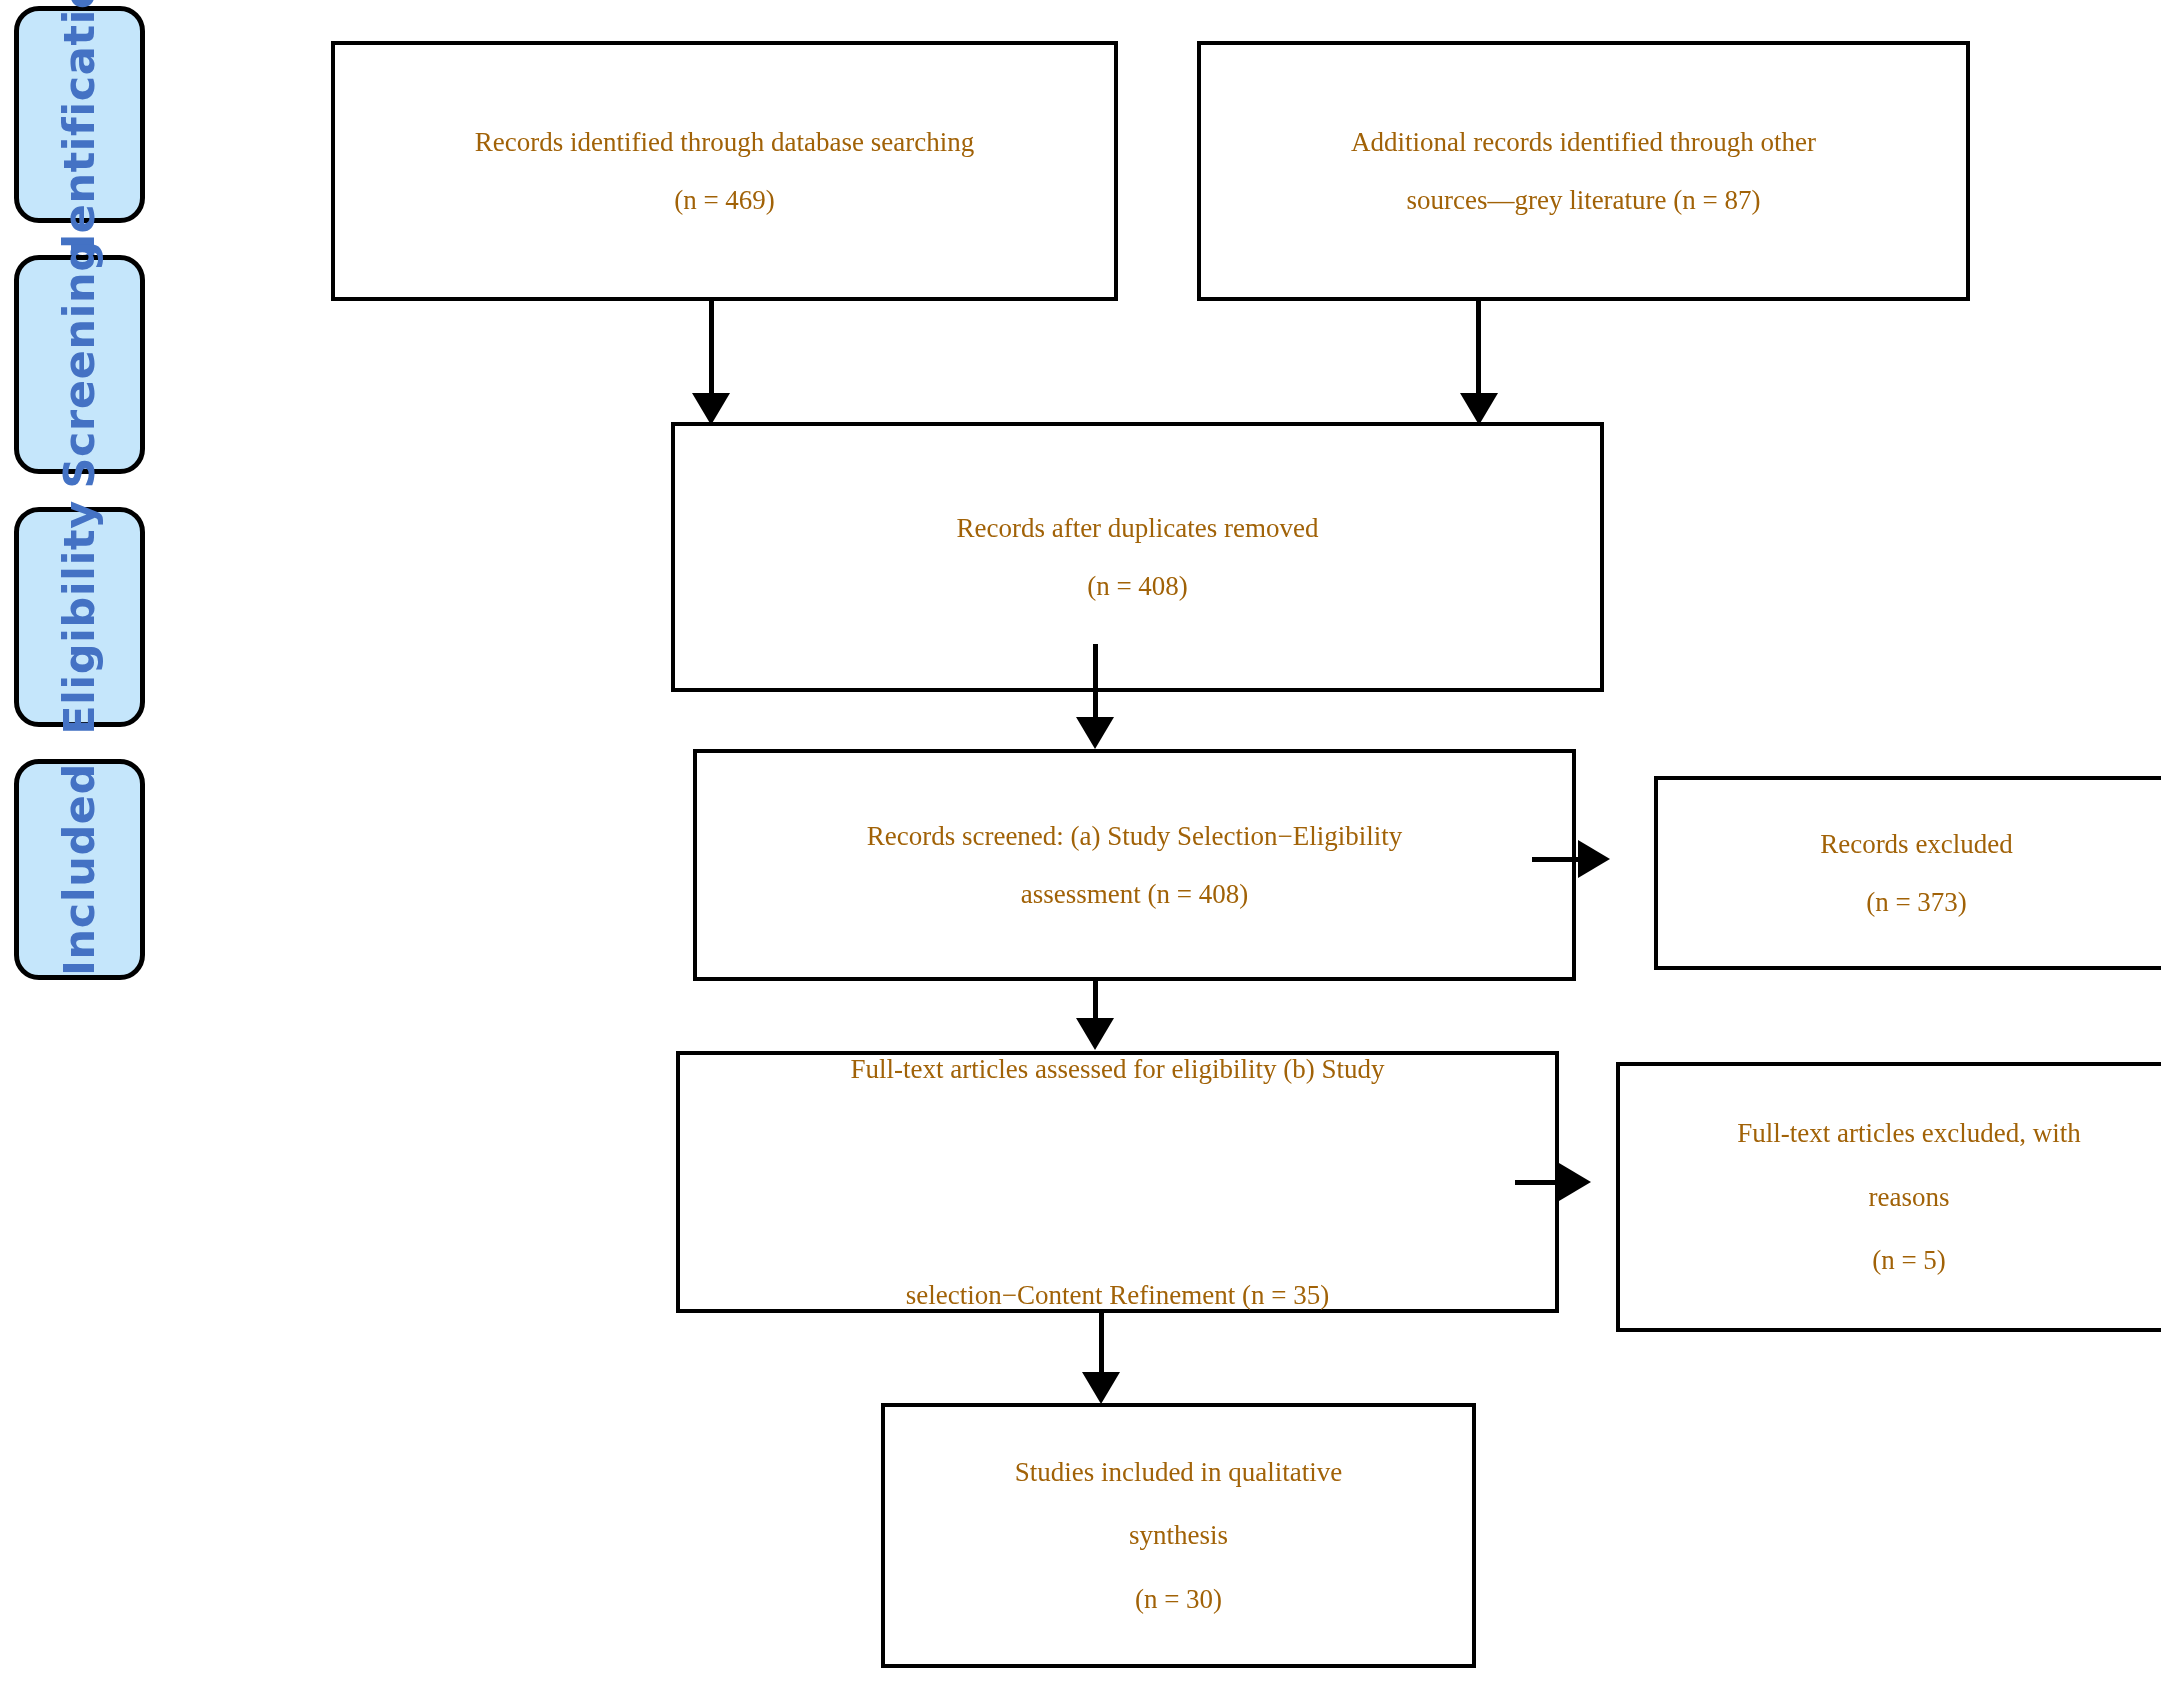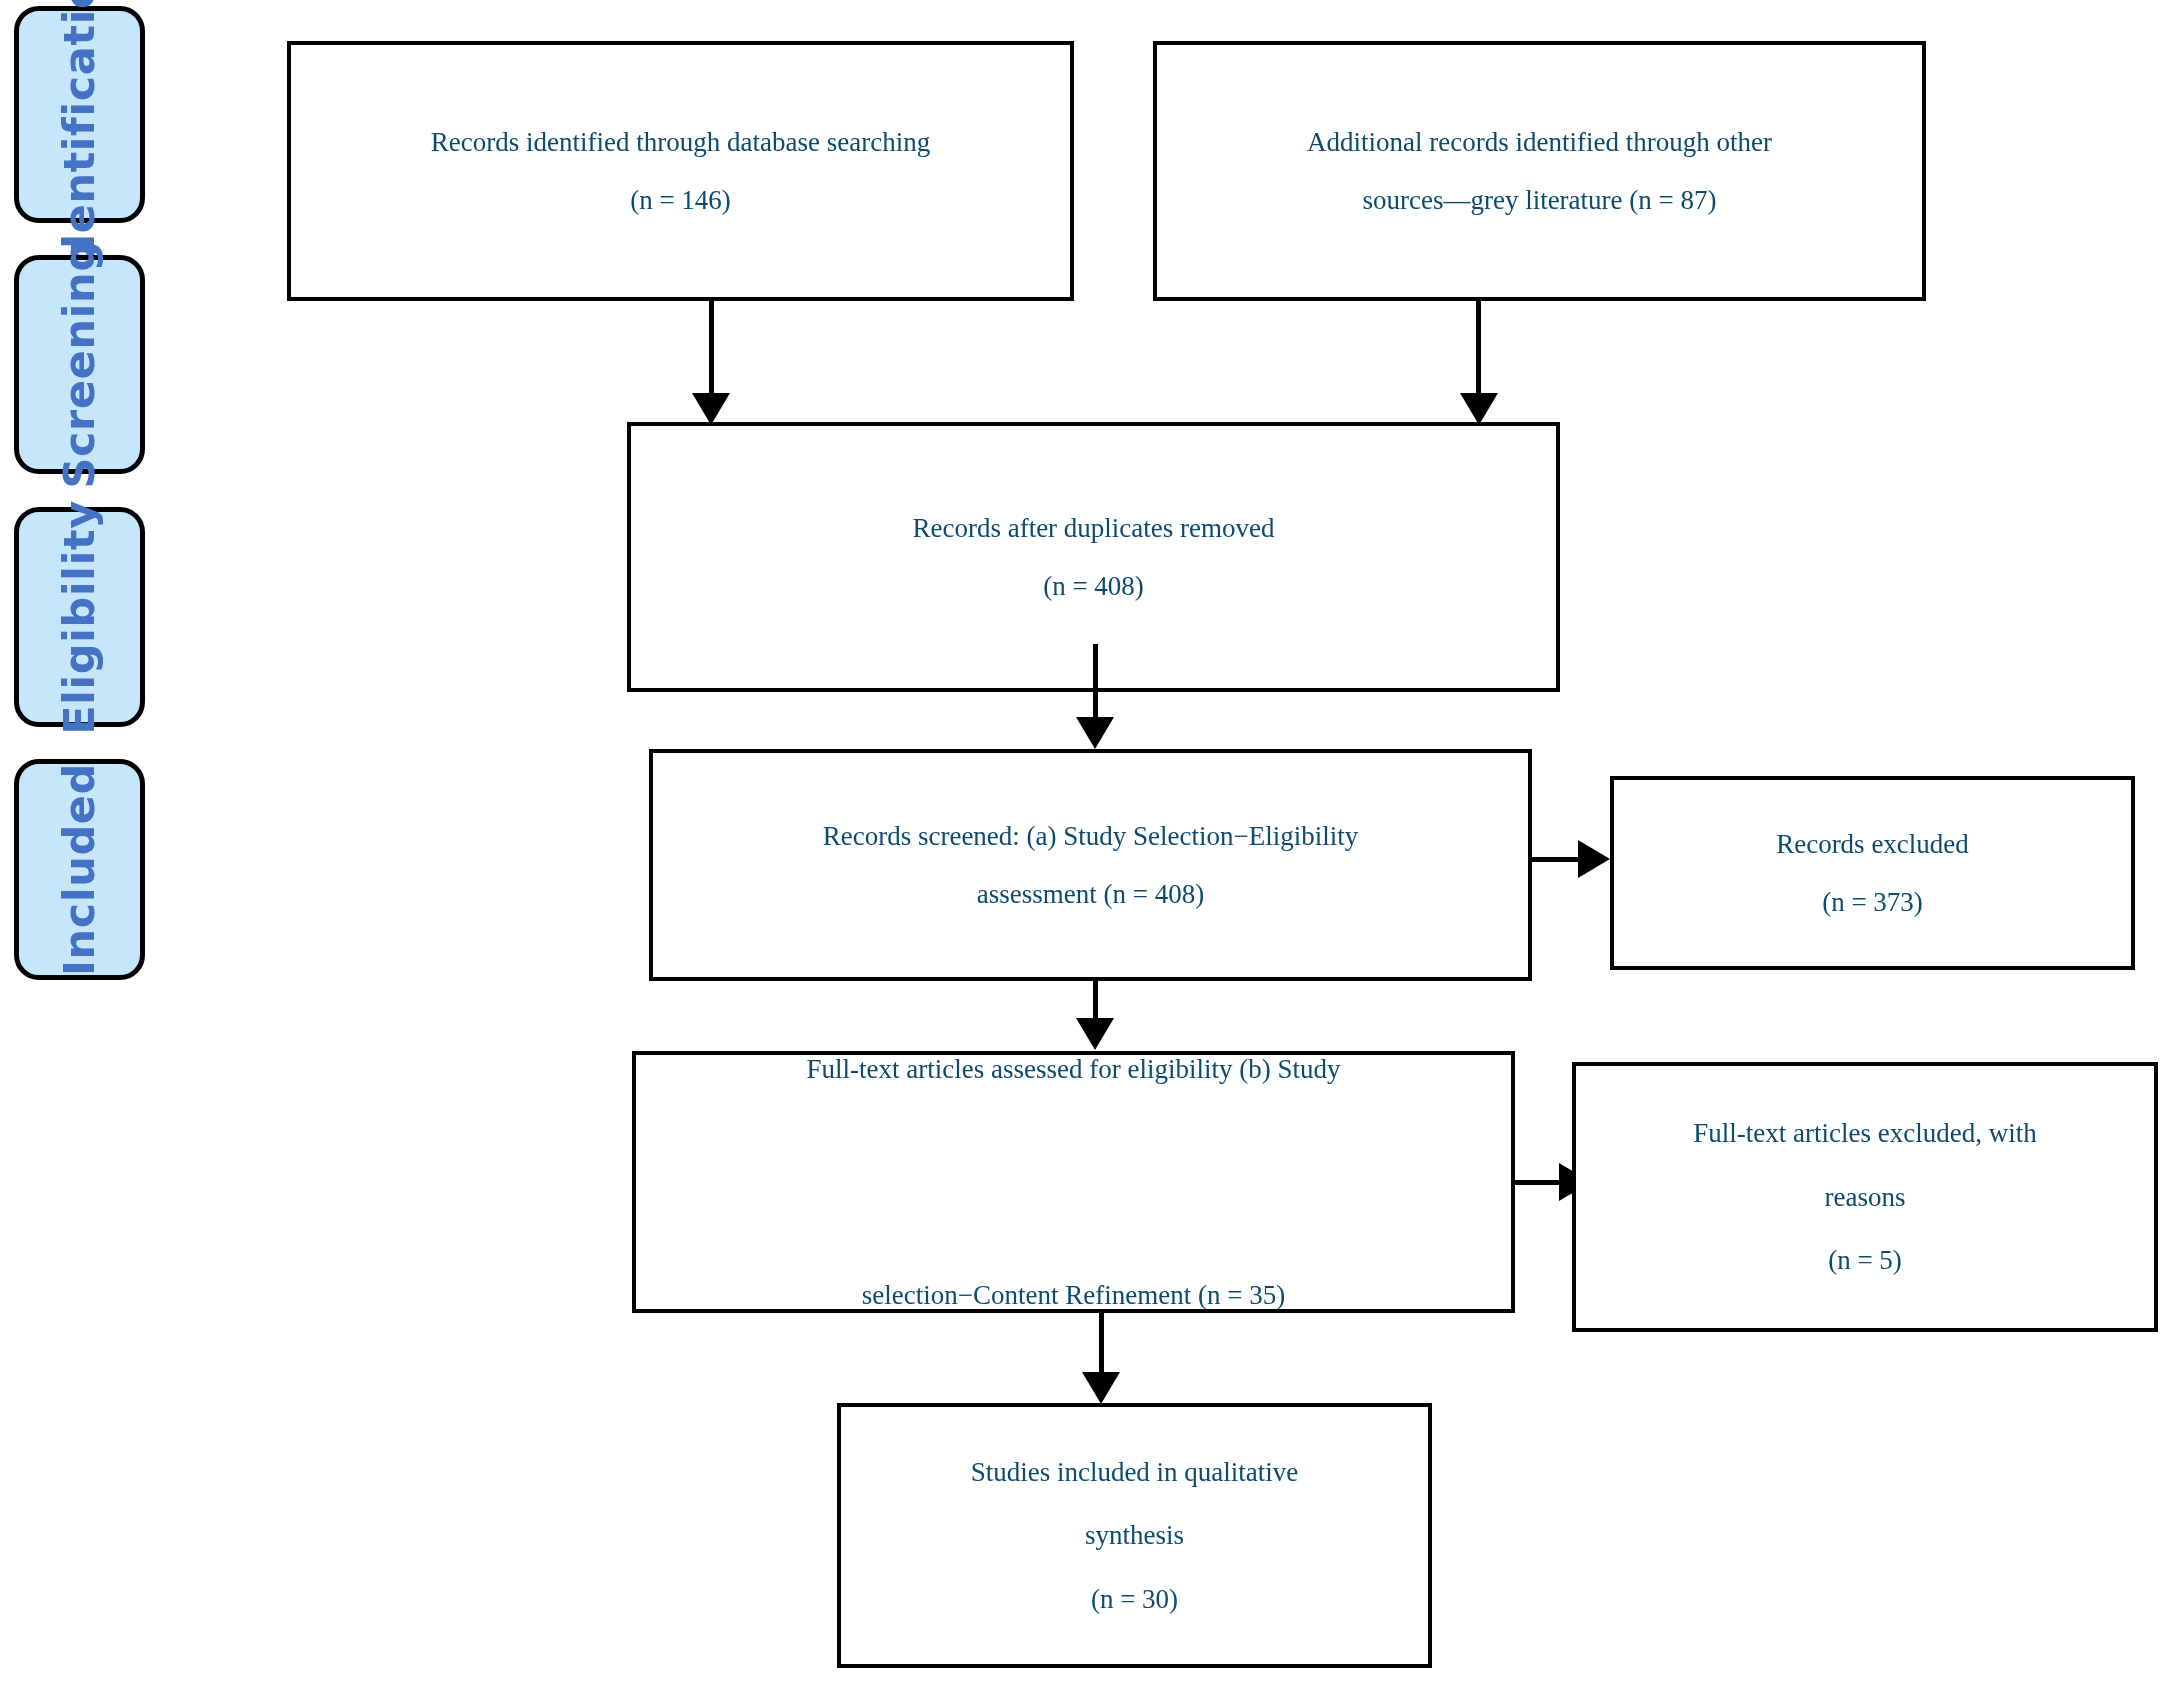--- a/index.html
+++ b/index.html
@@ -31,24 +31,25 @@
 
   
   .fbox{
     position:absolute;
     background:#ffffff;
     border:4.5px solid #000000;
     box-sizing:border-box;
     display:flex;flex-direction:column;
     align-items:center;justify-content:center;
     text-align:center;
-    color:#0c4a6e;
+    color:#a16207;
     font-size:27px;
     line-height:1.05;
     padding:0 14.6px;
+    margin-left:44px;
   }
   .fbox .ln{display:block;white-space:nowrap;}
   .gap-sm{height:29px;}
   .gap-md{height:35px;}
 
   
   .vline{position:absolute;background:#000000;width:5px;}
   .hline{position:absolute;background:#000000;height:5px;}
   .arrow-down{
     position:absolute;width:0;height:0;
@@ -80,21 +81,21 @@
     <span class="pill-label">Eligibility</span>
   </div>
 
   <div class="pill" style="left:14px;top:759px;width:131px;height:221px;">
     <span class="pill-label">Included</span>
   </div>
 
   <div class="fbox" style="left:287px;top:41px;width:787px;height:260px;">
     <span class="ln">Records identified through database searching</span>
     <span class="gap-sm"></span>
-    <span class="ln">(n = 146)</span>
+    <span class="ln">(n = 469)</span>
   </div>
 
   <div class="fbox" style="left:1153px;top:41px;width:773px;height:260px;">
     <span class="ln">Additional records identified through other</span>
     <span class="gap-sm"></span>
     <span class="ln">sources—grey literature (n = 87)</span>
   </div>
 
   <div class="vline" style="left:709px;top:301px;height:94px;"></div>
   <div class="arrow-down" style="left:692px;top:393px;"></div>

